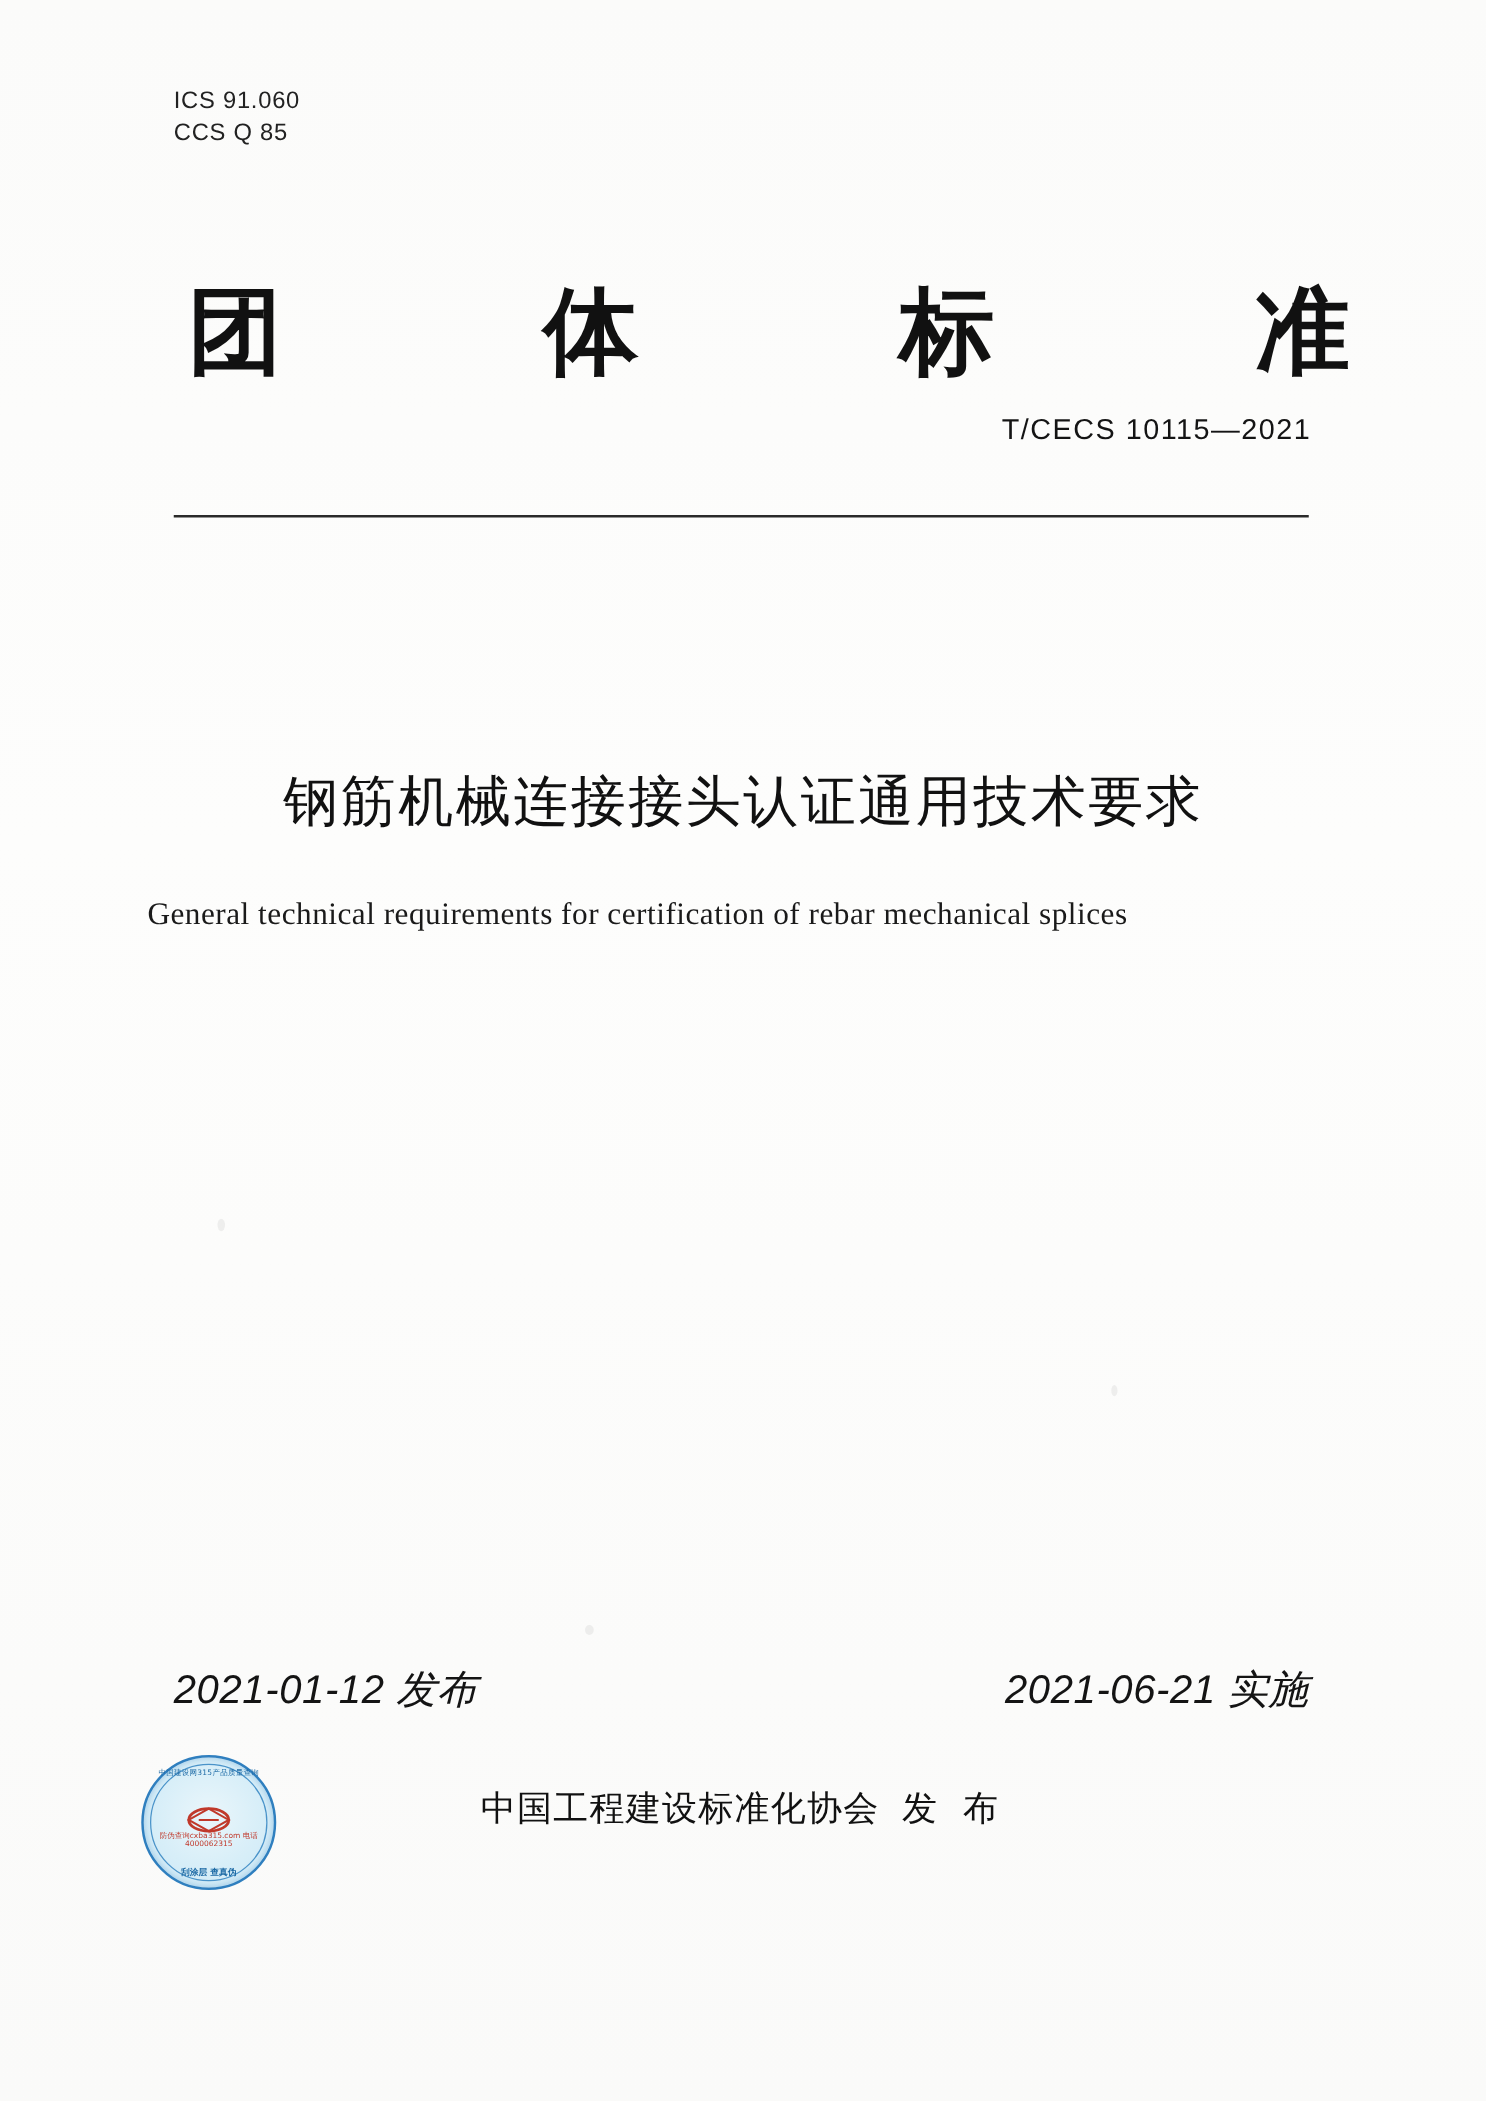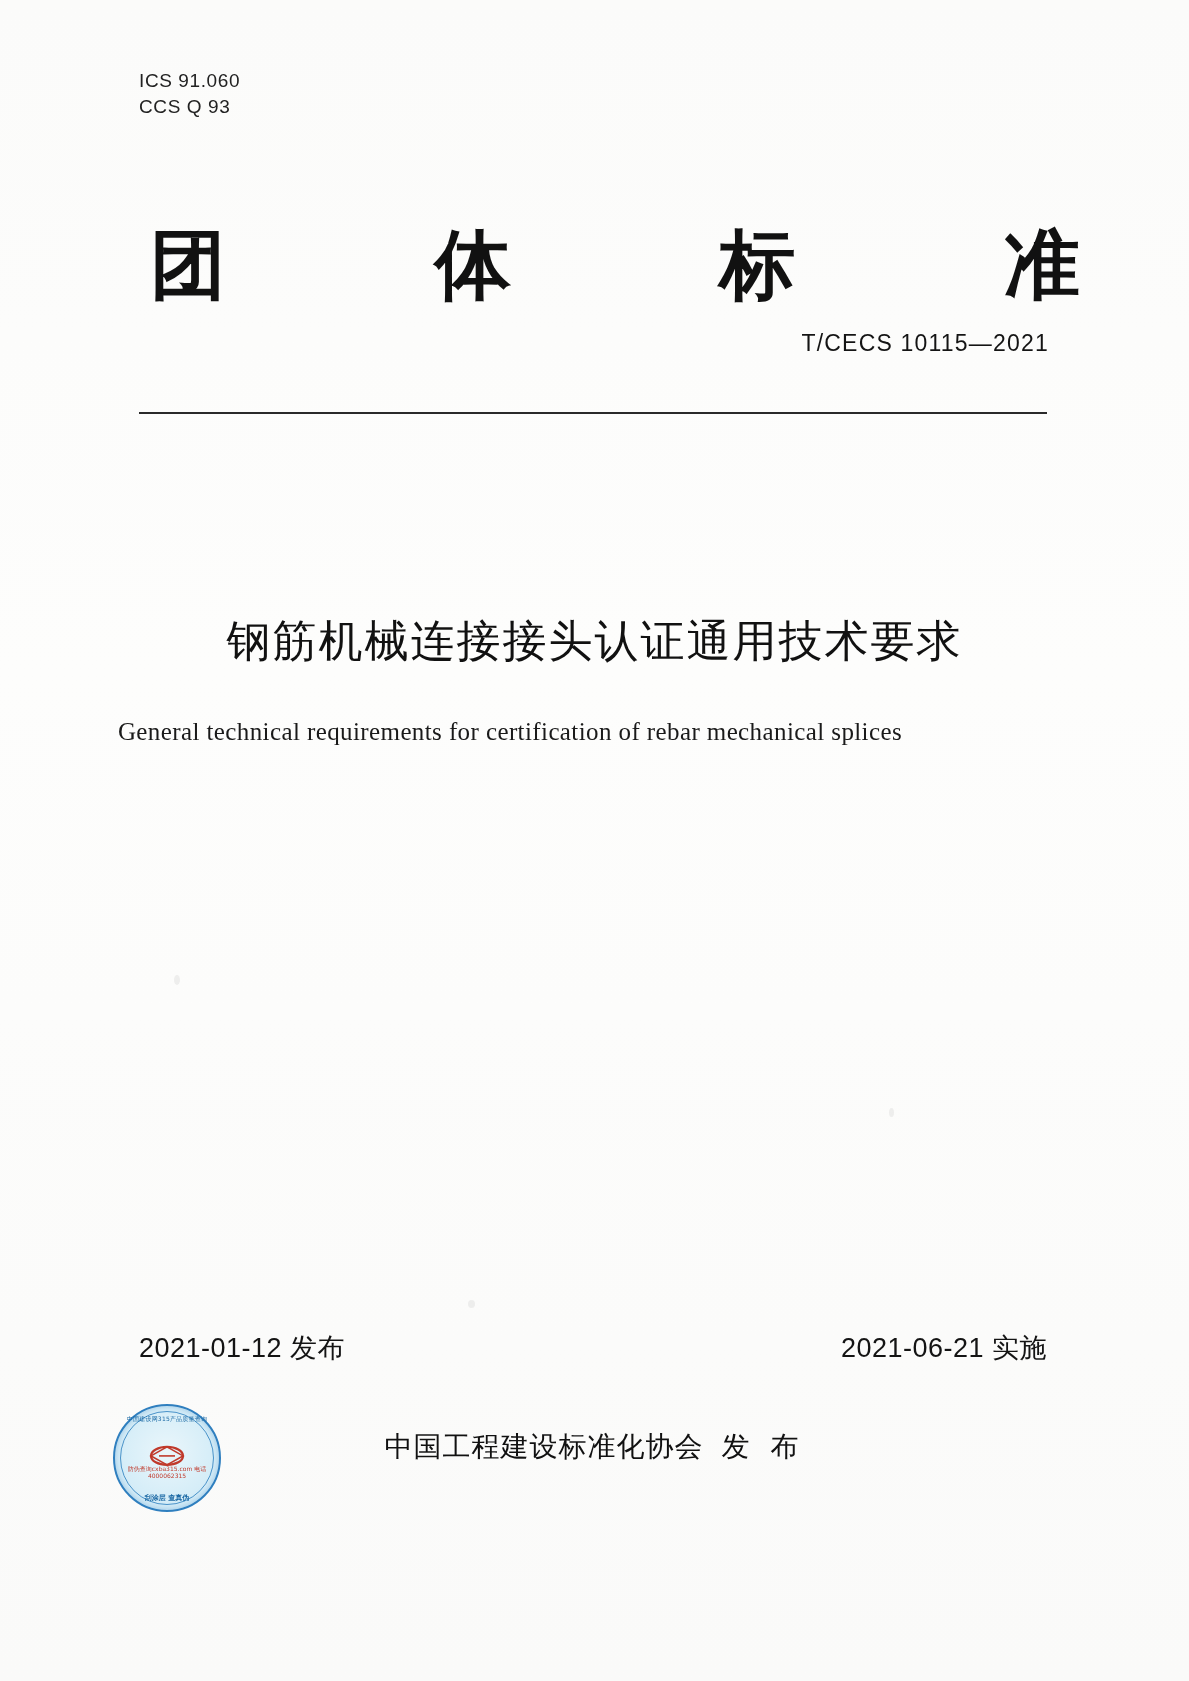--- a/index.html
+++ b/index.html
@@ -101,23 +101,24 @@
     color: #1a1a1a;
   }
   .dates {
     position: absolute;
     left: 139px;
     top: 1330px;
     width: 908px;
     display: flex;
     justify-content: space-between;
     font-family: "Liberation Sans", sans-serif;
-    font-size: 27px;
+    font-size: 32px;
     letter-spacing: 0.5px;
     color: #141414;
+    font-style: italic;
   }
   .publisher {
     position: absolute;
     left: 0;
     top: 1428px;
     width: 1189px;
     text-align: center;
     font-family: "DejaVu Sans", sans-serif;
     font-size: 28px;
     letter-spacing: 1px;
@@ -195,21 +196,21 @@
   }
 </style>
 </head>
 <body>
 
 <div class="page">
   <div class="content">
 
     <div class="ics-block">
       <div class="ics-line">ICS 91.060</div>
-      <div class="ics-line">CCS Q 93</div>
+      <div class="ics-line">CCS Q 85</div>
     </div>
 
     <div class="bt-title">
       <span>团</span>
       <span>体</span>
       <span>标</span>
       <span>准</span>
     </div>
 
     <div class="std-no">T/CECS 10115—2021</div>

